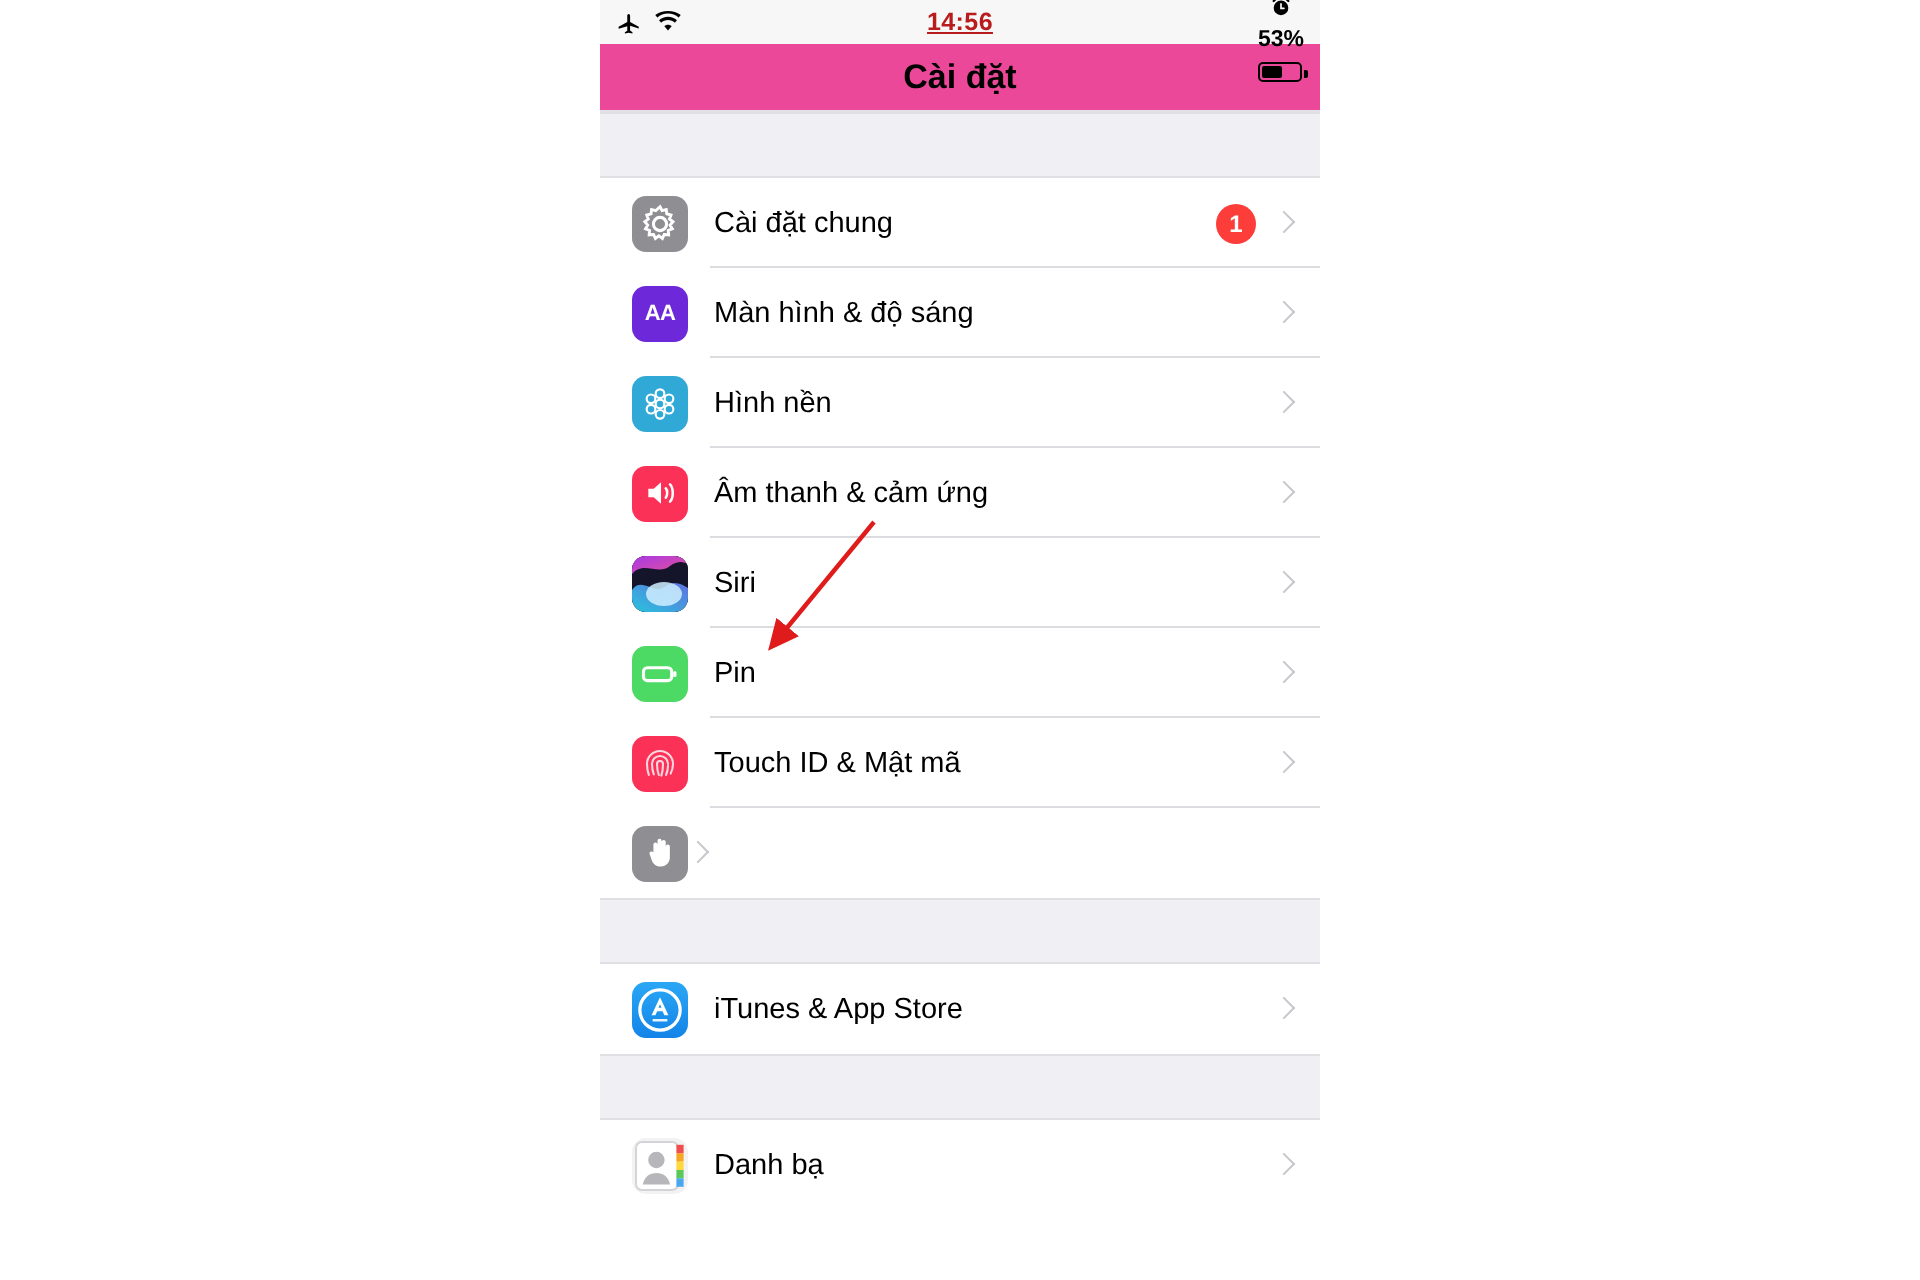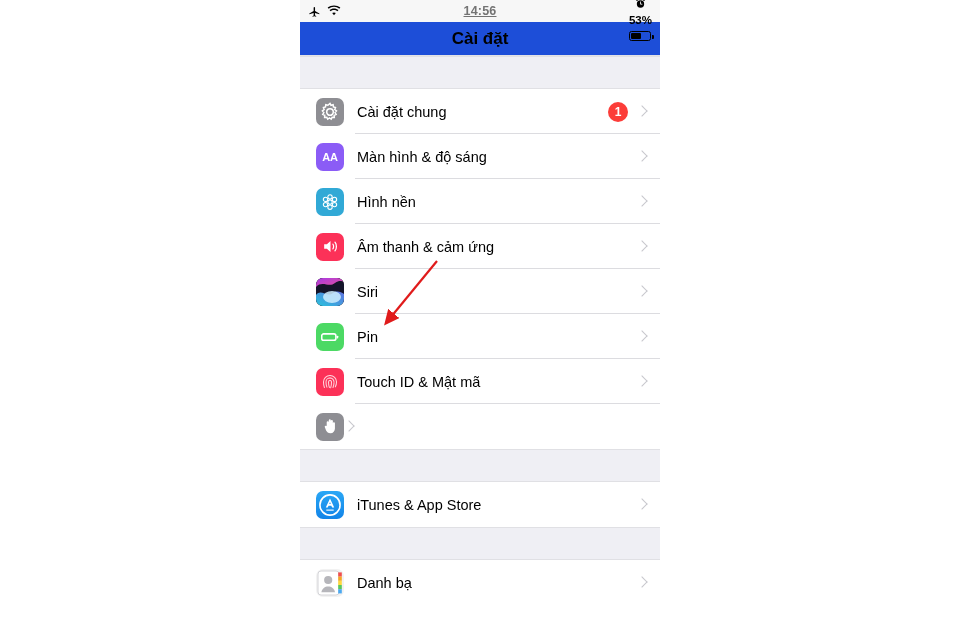--- a/index.html
+++ b/index.html
@@ -29,42 +29,42 @@
     background: #f7f7f7;
     display: flex;
     align-items: center;
     padding: 0 8px;
     box-sizing: border-box;
   }
   .sb-left { display: flex; align-items: center; gap: 6px; flex: 0 0 auto; }
   .sb-center {
     position: absolute; left: 0; right: 0; top: 0; height: 22px;
     display: flex; align-items: center; justify-content: center;
-    font-size: 12.5px; font-weight: bold; color: #737373; letter-spacing: .2px; text-decoration: underline;
+    font-size: 12.5px; font-weight: bold; color: #b91c1c; letter-spacing: .2px; text-decoration: underline;
   }
   .sb-right {
     margin-left: auto; display: flex; align-items: center; gap: 5px;
     position: relative; z-index: 2; flex-direction: column;
   }
   .sb-pct { font-size: 11.5px; font-weight: bold; color: #000; }
   .batt {
     width: 22px; height: 10px; border: 1.2px solid #000; border-radius: 2.5px;
     position: relative; box-sizing: border-box; padding: 1px;
   }
   .batt::after {
     content: ""; position: absolute; right: -3.2px; top: 3px;
     width: 2px; height: 4px; background: #000; border-radius: 0 1px 1px 0;
   }
   .batt i { display: block; height: 100%; width: 53%; background: #000; border-radius: 1px; }
   .sb-icon { display: inline-flex; align-items: center; }
 
   
   .navbar {
     height: 34px;
-    background: #1d4ed8;
+    background: #ec4899;
     display: flex; align-items: center; justify-content: center;
     border-bottom: 1px solid #e2e2e6;
     box-sizing: border-box;
   }
   .navbar .title { font-size: 17px; font-weight: bold; color: #000; }
 
   
   .list { background: #ffffff; }
   .gap { height: 31px; background: #efeff4; border-top: 1px solid #e0e0e4; border-bottom: 1px solid #e0e0e4; }
 
@@ -106,21 +106,21 @@
   .chev::before {
     content: ""; position: absolute; left: 1px; top: 2px;
     width: 7px; height: 7px;
     border-top: 1.6px solid #c7c7cc; border-right: 1.6px solid #c7c7cc;
     transform: rotate(45deg);
   }
 
   
   .ic-dnd   { background: #5757d8; }
   .ic-gen   { background: #8e8e93; }
-  .ic-disp  { background: #8b5cf6; }
+  .ic-disp  { background: #6d28d9; }
   .ic-wall  { background: #31a9d6; }
   .ic-sound { background: #fc3158; }
   .ic-siri  { background: #151524; }
   .ic-touch { background: #fc3158; }
   .ic-batt  { background: #4cd964; }
   .ic-priv  { background: #8e8e93; }
   .ic-itunes{ background: linear-gradient(180deg,#2aa7f5 0%,#1284e8 100%); }
   .ic-contacts { background: #f2f2f2; }
 
   .glyph-aa { color: #fff; font-size: 11px; font-weight: bold; letter-spacing: -.3px; }

